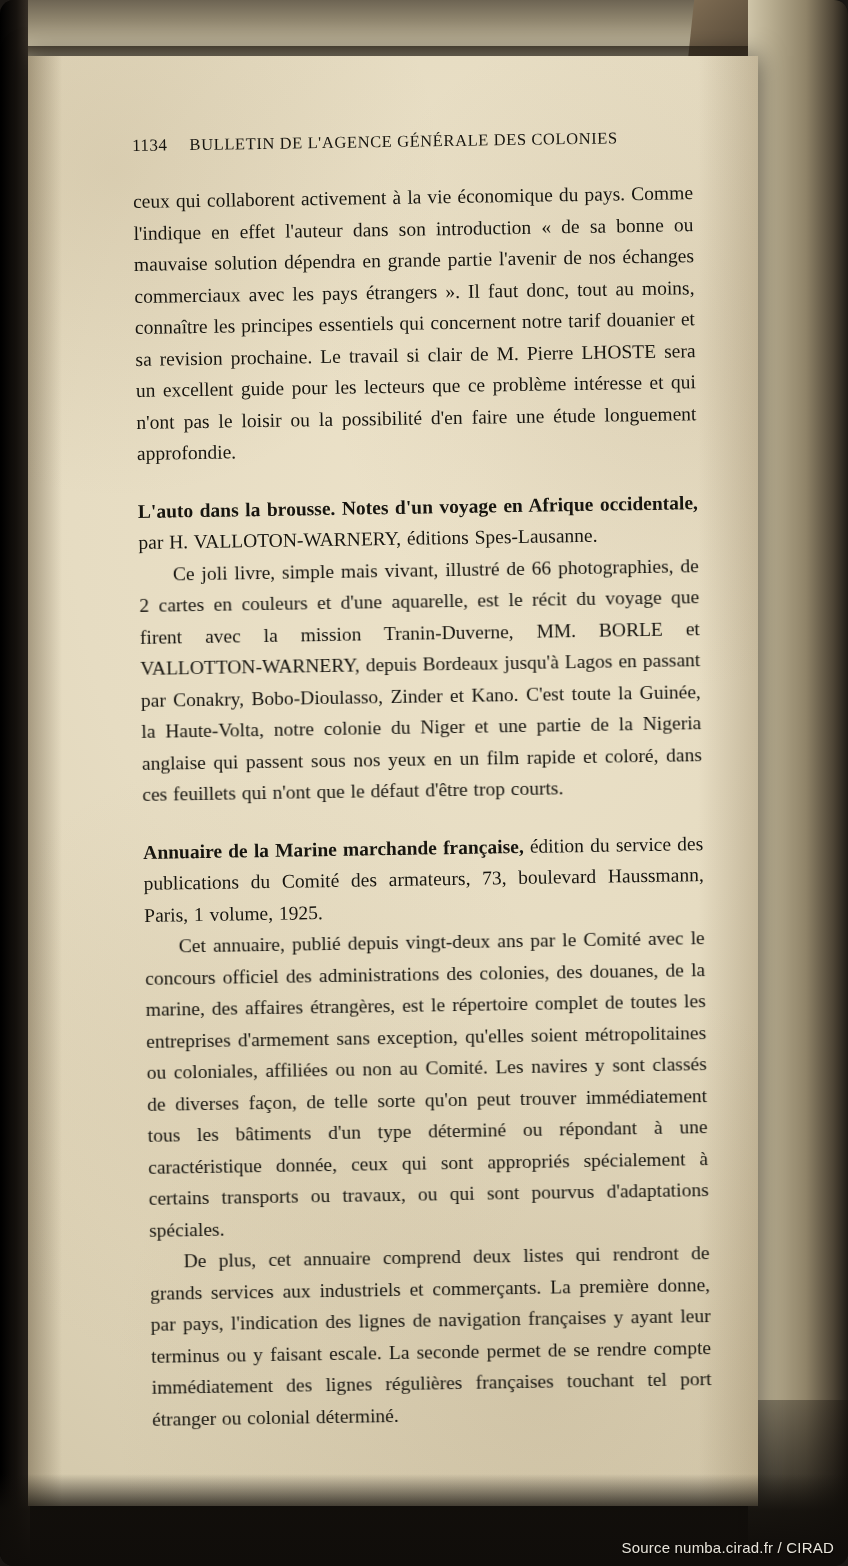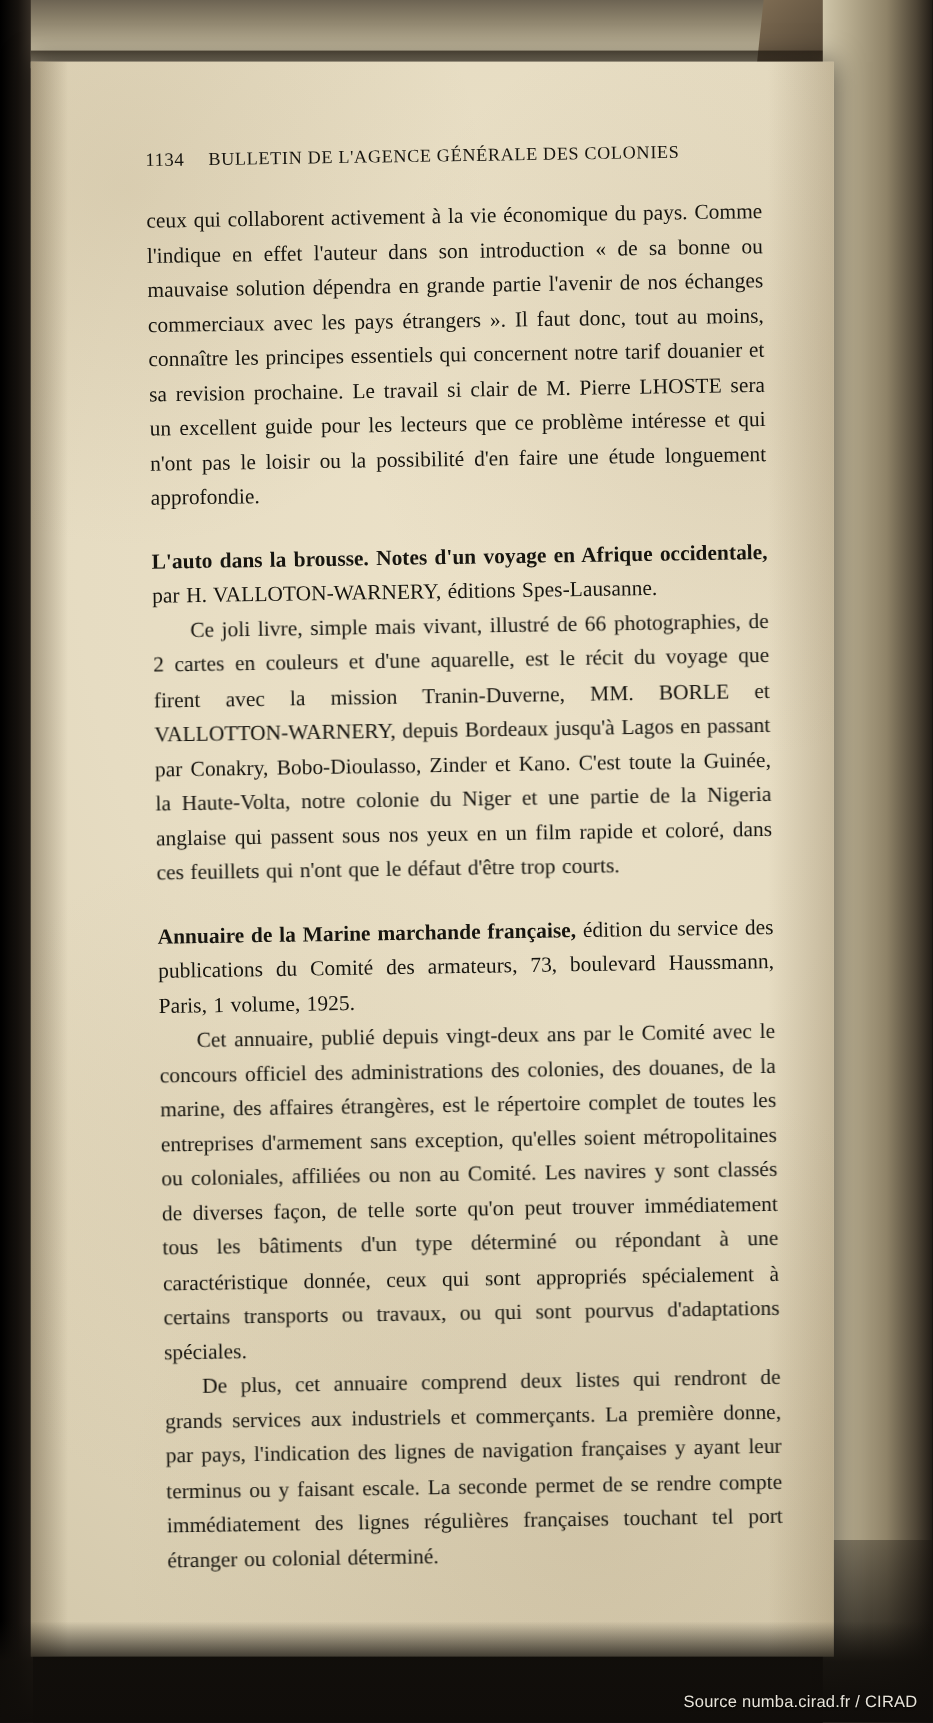--- a/index.html
+++ b/index.html
@@ -14,20 +14,21 @@
     font-family: "Liberation Serif", serif;
   }
 
   
   #scan {
     position: relative;
     width: 848px;
     height: 1566px;
     background: #0f0d0b;
     overflow: hidden;
+    border-radius: 14px;
   }
 
   
   .spine-dark {
     position: absolute;
     left: 0; top: 0;
     width: 30px; height: 1566px;
     background: linear-gradient(to right, #000 0%, #17130f 55%, #3a3229 100%);
   }
 

